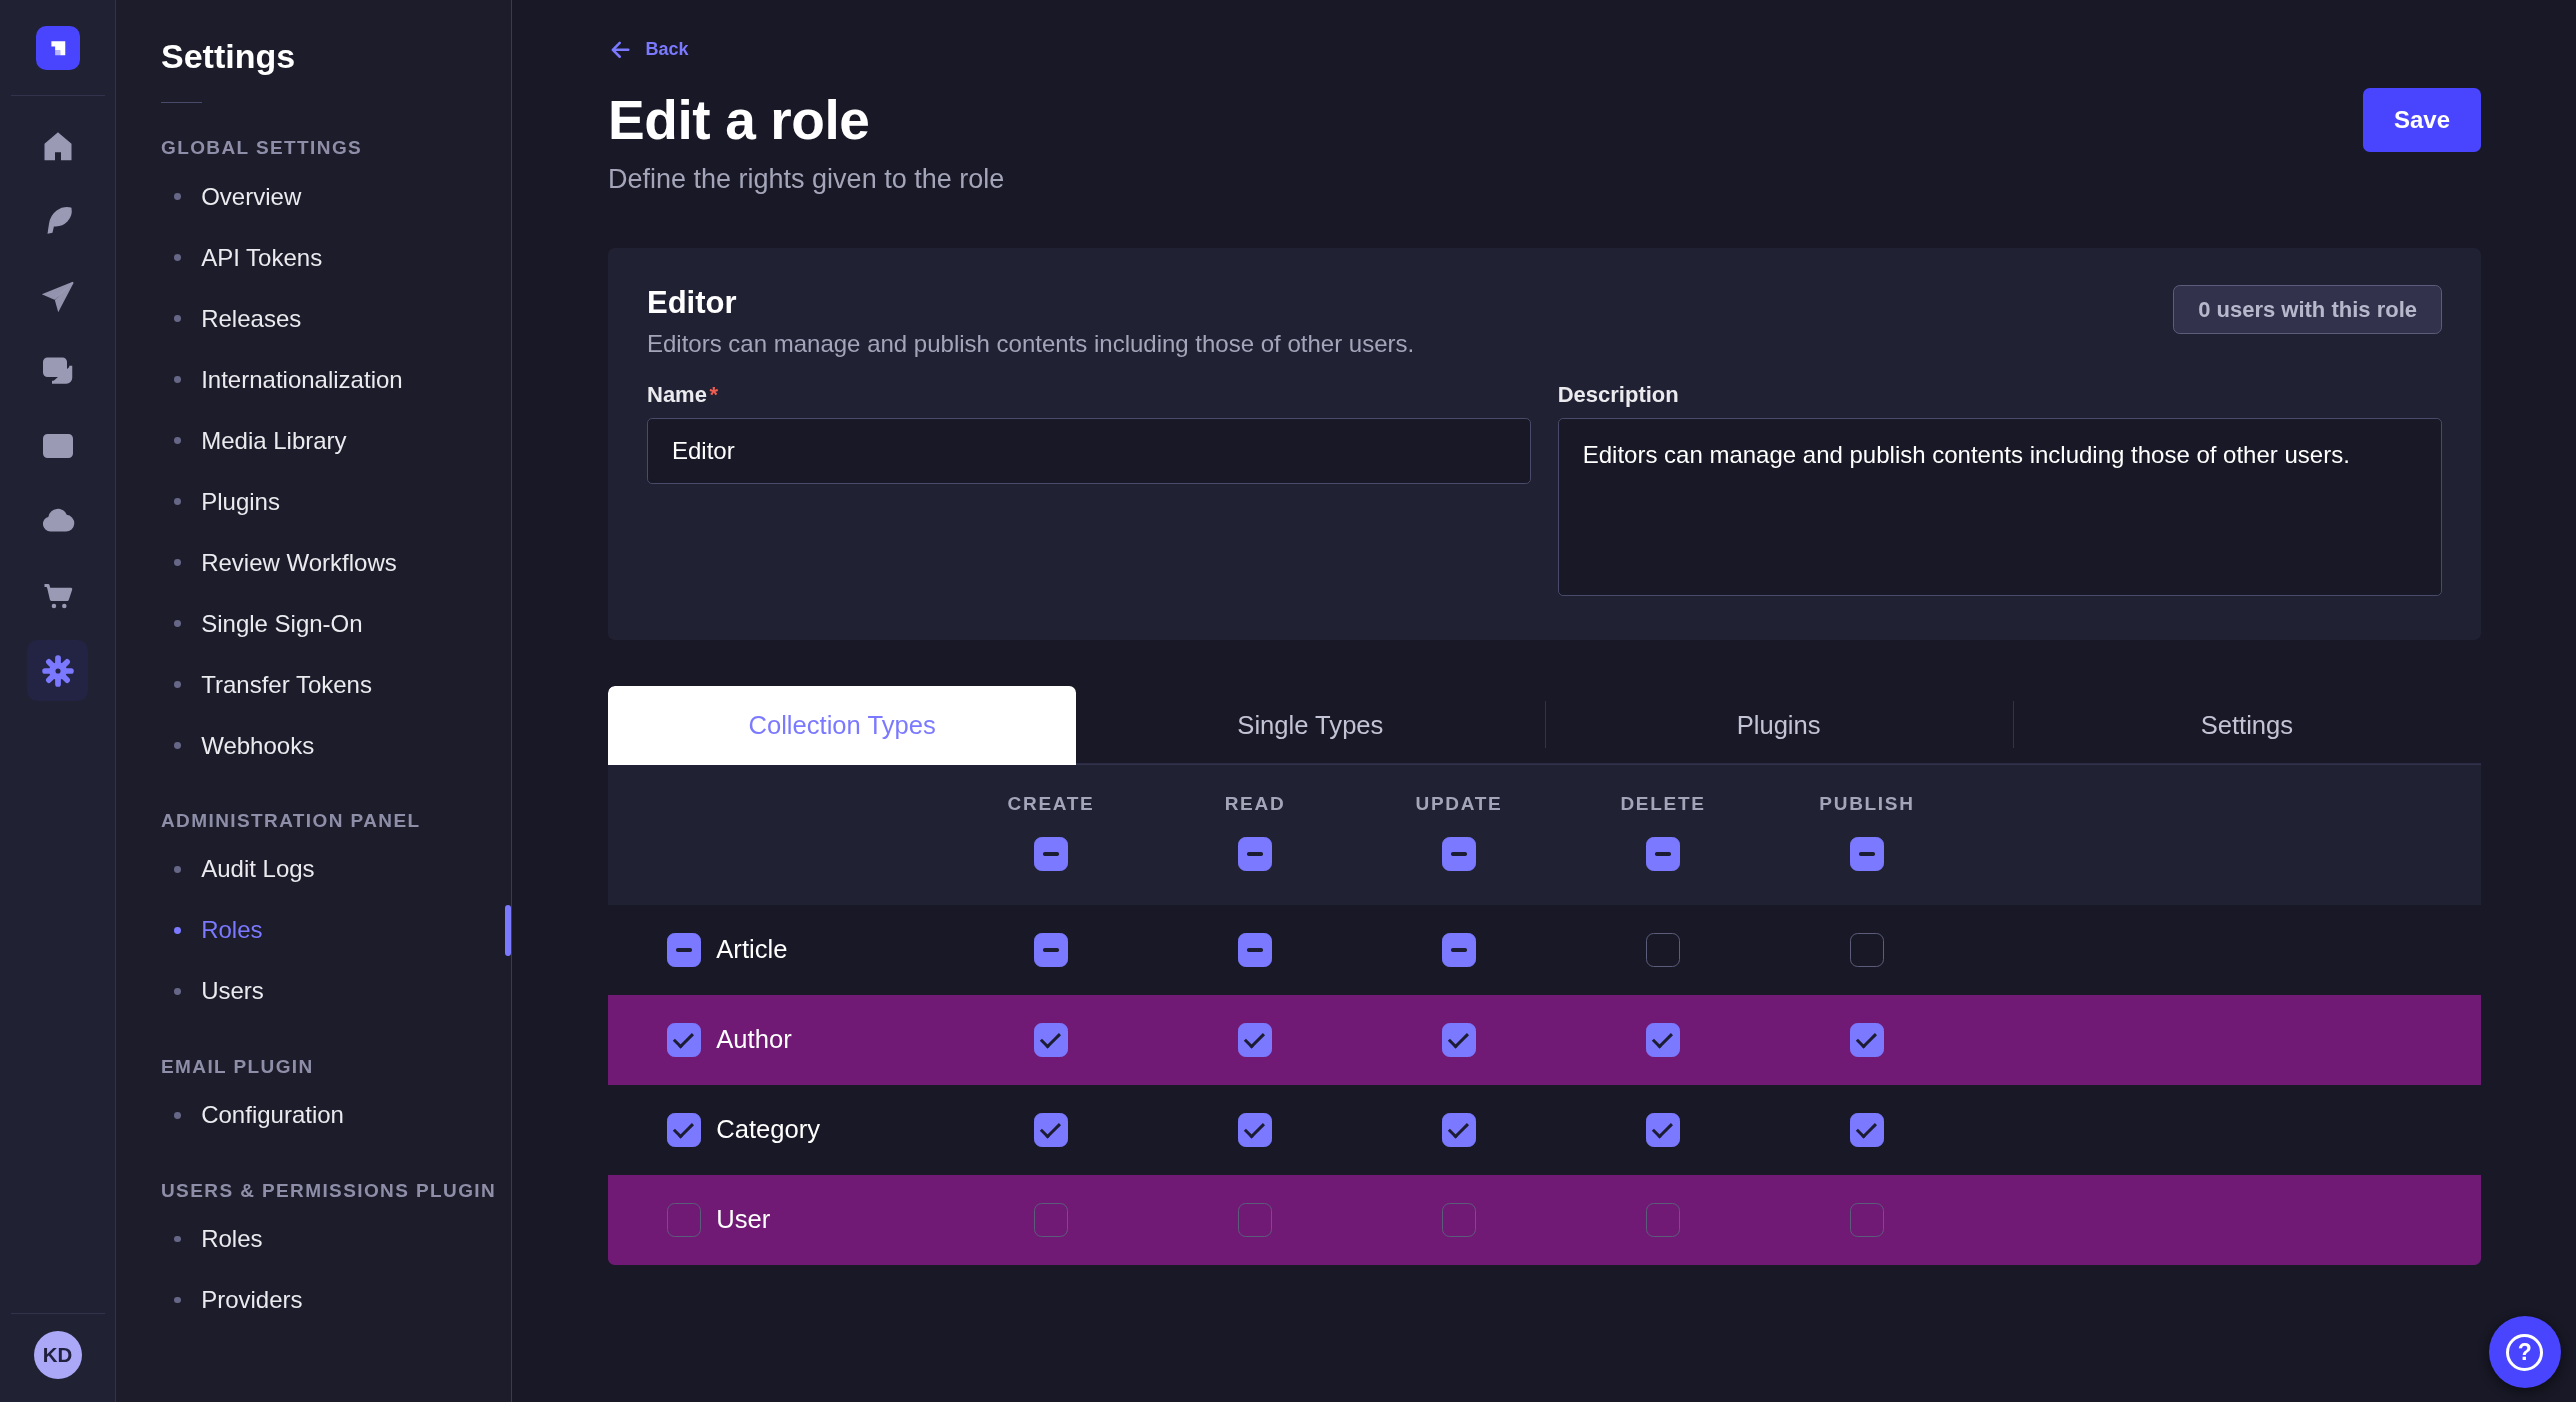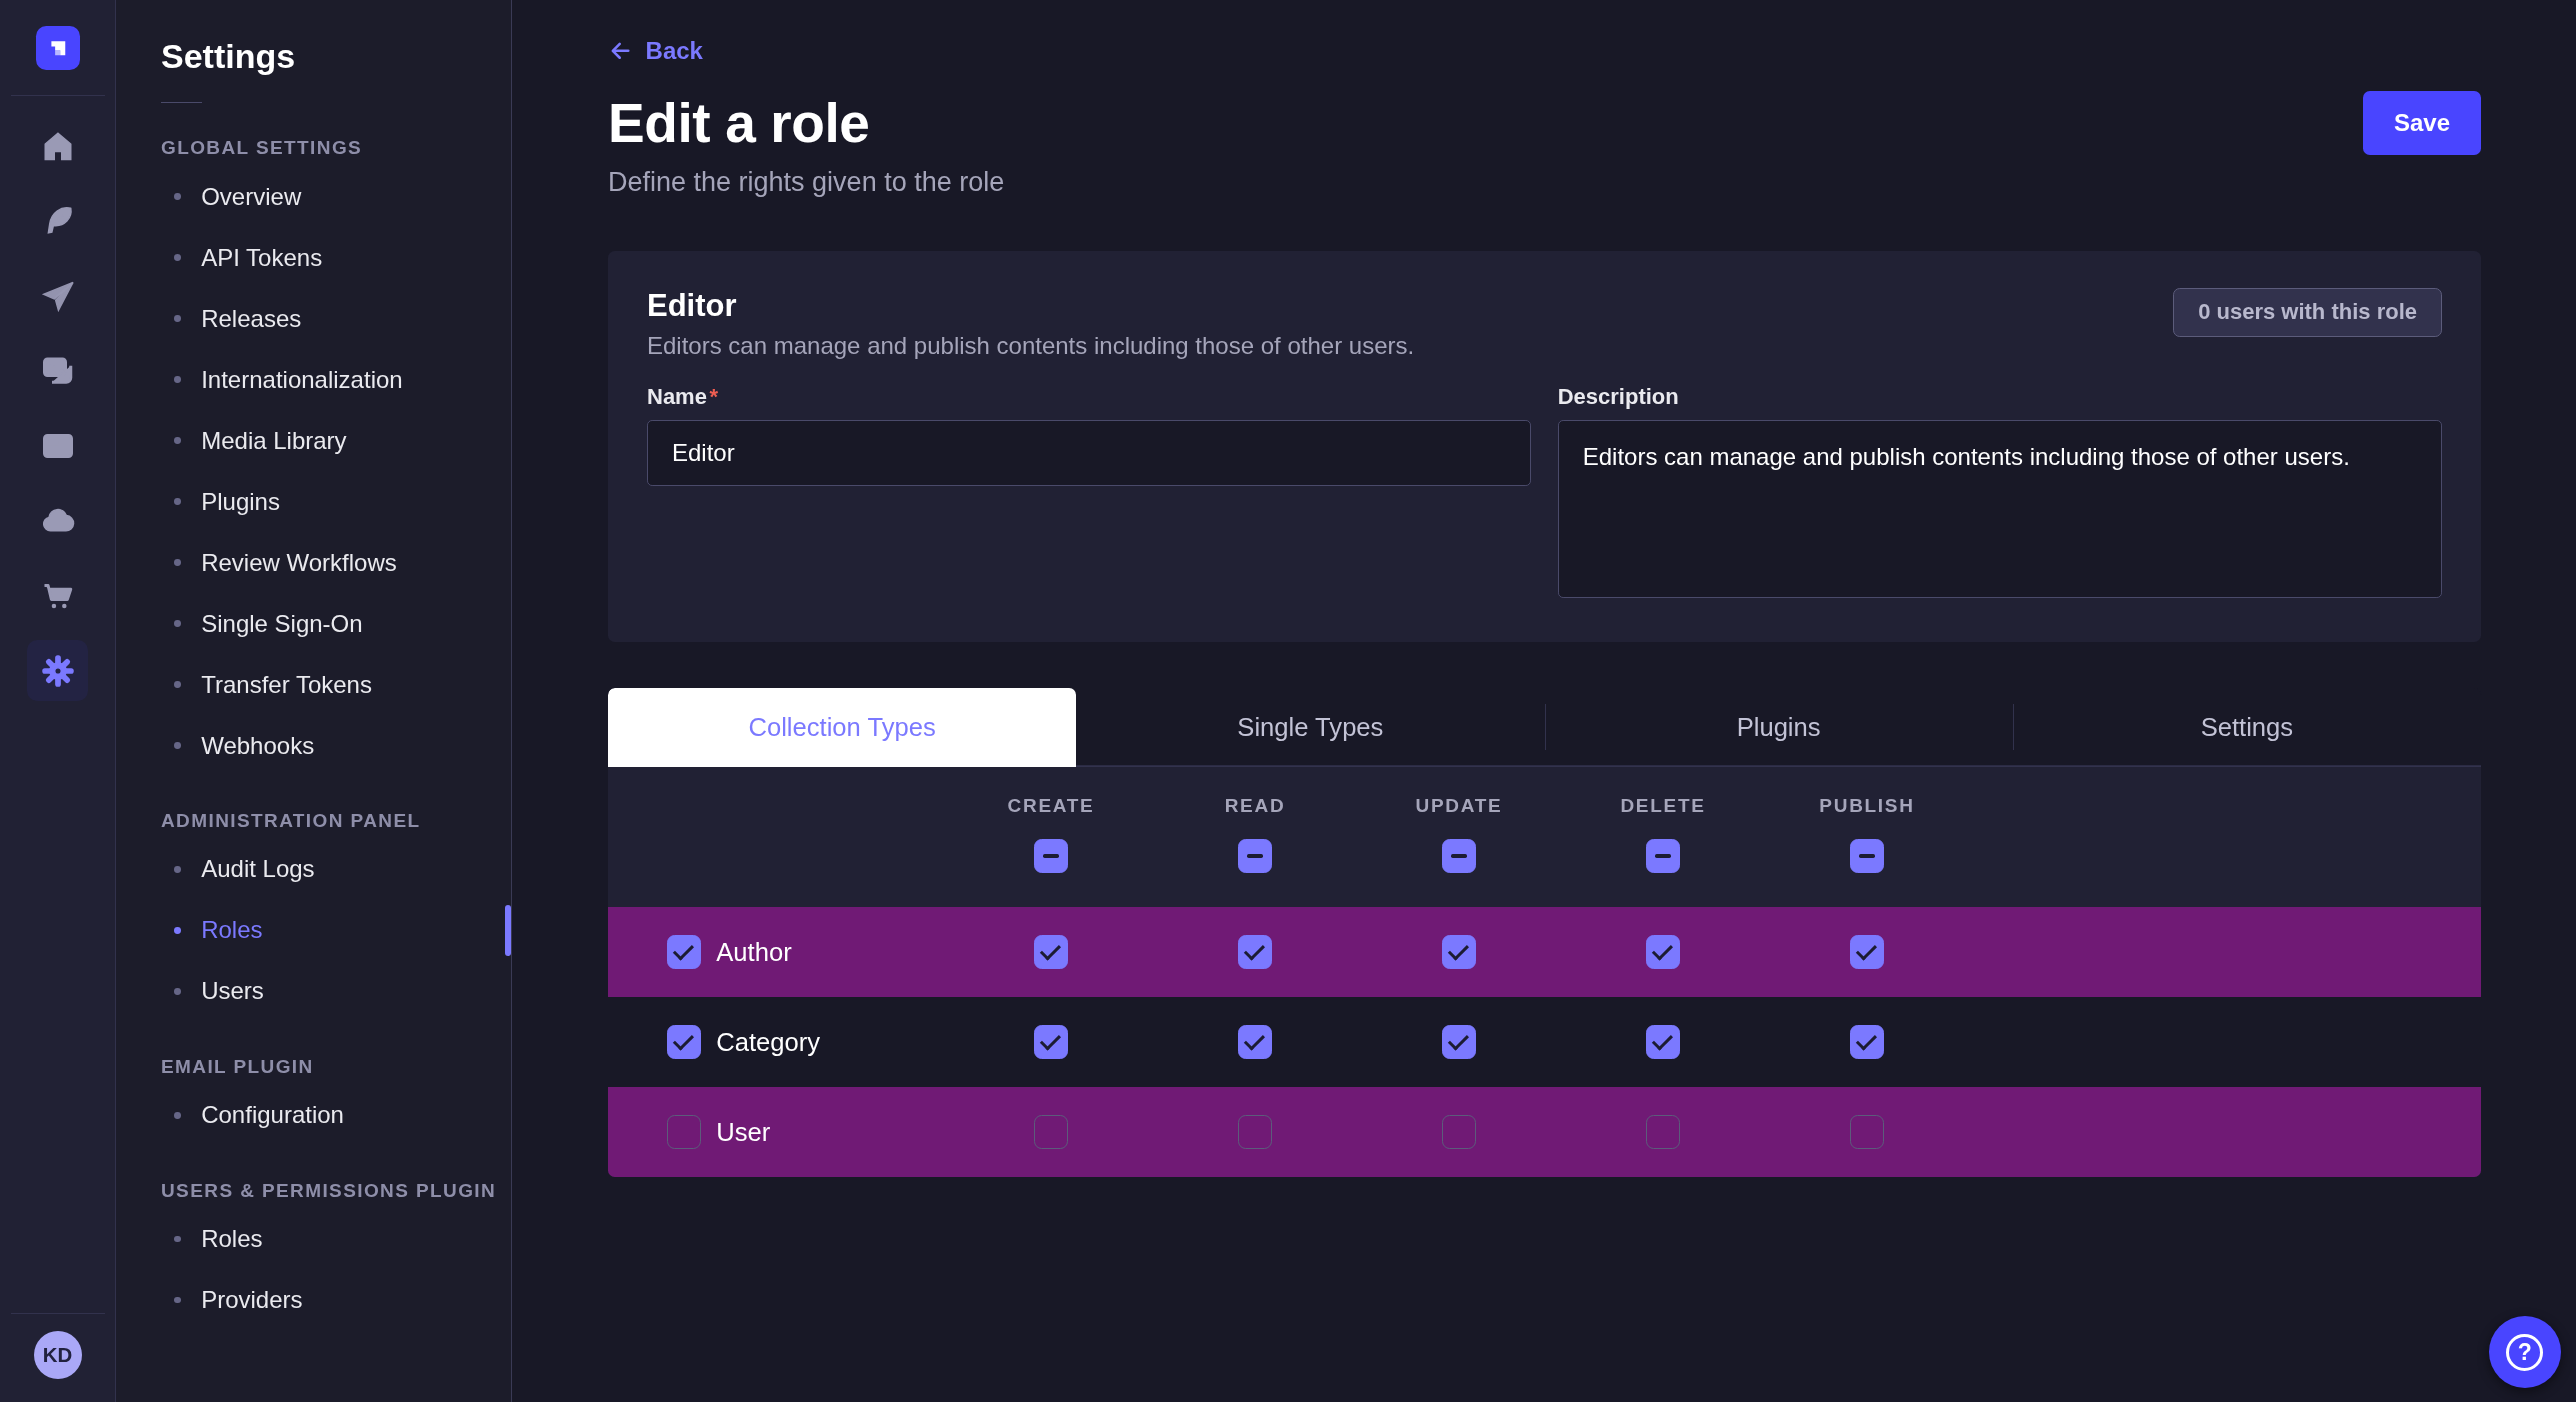--- a/index.html
+++ b/index.html
@@ -39,21 +39,21 @@
   .snav-label { font-size:24px; color:#eaeaef; }
   .snav-item.active .snav-bullet { background:#7b79ff; }
   .snav-item.active .snav-label { color:#7b79ff; }
   .snav-item.active::after { content:""; position:absolute; right:0; top:5.1px; bottom:5.1px;
     width:6px; border-radius:3.4px; background:#7b79ff; }
 
   
   .main { flex:1; padding:37px 95px 0 96px; overflow:hidden; }
   .back-row { display:flex; align-items:center; gap:12px; cursor:pointer; width:max-content; }
   .back-row svg { width:25.6px; height:25.6px; stroke:#7b79ff; }
-  .back-label { color:#7b79ff; font-size:24px; font-weight:600; }
+  .back-label { color:#7b79ff; font-size:18px; font-weight:600; }
   .title-row { display:flex; justify-content:space-between; align-items:flex-start; margin-top:25.6px; }
   .page-title { font-size:55px; font-weight:700; color:#fff; letter-spacing:-0.4px; }
   .save-btn { background:#4945ff; color:#fff; border:none; border-radius:6.8px;
     height:64px; padding:0 31px; font-size:24px; font-weight:600; cursor:pointer;
     font-family:"Liberation Sans", sans-serif; }
   .page-subtitle { font-size:27px; color:#a5a5ba; margin-top:12px; }
 
   
   .role-card { position:relative; margin-top:53px; background:#212134; border-radius:6.8px;
     padding:37px 39px 41px 39px; }
@@ -345,20 +345,42 @@
             </div>
             <div class="cell-center">
               <button class="cb ind"></button>
             </div>
             <div class="cell-center">
               <button class="cb ind"></button>
             </div>
           </div>
       </div>
       <div id="perm-rows">
+          <div class="perm-grid perm-row odd">
+            <div class="row-label-cell">
+              <button class="cb ind"></button>
+              <span class="row-label">Article</span>
+            </div>
+            <div class="cell-center">
+              <button class="cb ind"></button>
+            </div>
+            <div class="cell-center">
+              <button class="cb ind"></button>
+            </div>
+            <div class="cell-center">
+              <button class="cb ind"></button>
+            </div>
+            <div class="cell-center">
+              <button class="cb off"></button>
+            </div>
+            <div class="cell-center">
+              <button class="cb off"></button>
+            </div>
+            <div></div>
+          </div>
           <div class="perm-grid perm-row even">
             <div class="row-label-cell">
               <button class="cb on"></button>
               <span class="row-label">Author</span>
             </div>
             <div class="cell-center">
               <button class="cb on"></button>
             </div>
             <div class="cell-center">
               <button class="cb on"></button>

